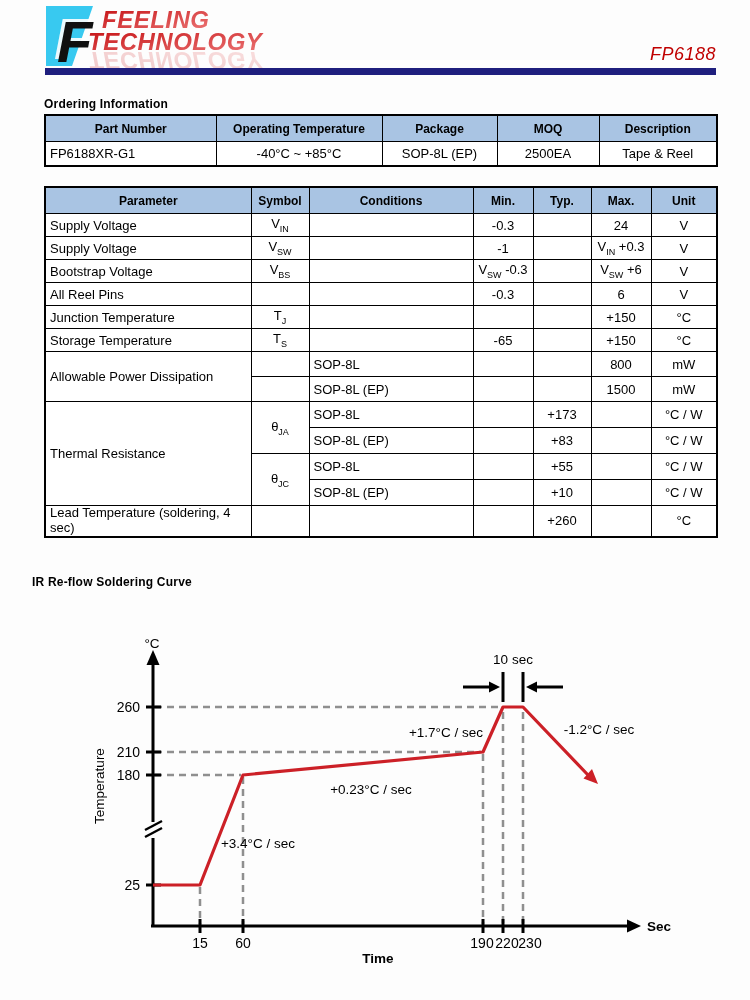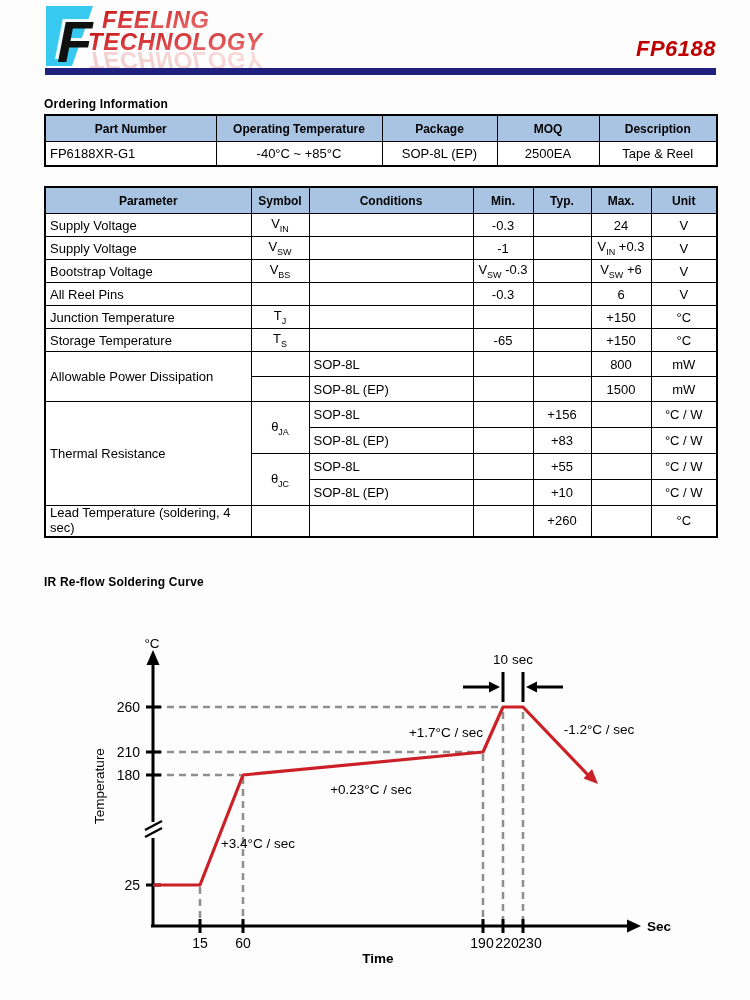--- a/index.html
+++ b/index.html
@@ -3,42 +3,42 @@
 <meta charset="utf-8">
 <title>FP6188 Datasheet</title>
 <style>
   html,body{margin:0;padding:0;background:#fff;}
   .page{position:relative;width:750px;height:1000px;background:#fdfdfd;overflow:hidden;
         font-family:"Liberation Sans","DejaVu Sans",sans-serif;color:#000;}
   .abs{position:absolute;}
 
   
   .logo-svg{position:absolute;left:40px;top:4px;width:240px;height:66px;}
-  .partno{position:absolute;right:34px;top:36px;font-size:22px;font-weight:bold;
+  .partno{position:absolute;right:34px;top:44px;font-size:18px;font-weight:normal;
           font-style:italic;color:var(--brand-red,#c00000);letter-spacing:.5px;}
   .rule{position:absolute;left:45px;top:68px;width:671px;height:7px;background:var(--navy,#1f1f7e);}
 
   
   h2{margin:0 0 3px 0;font-size:12px;font-weight:bold;letter-spacing:.2px;}
 
   
   table{border-collapse:collapse;table-layout:fixed;width:672px;background:#fff;
         font-size:13px;border:2px solid #000;}
   th,td{border:1px solid #000;padding:0 4px;overflow:hidden;}
   th{background:var(--table-header,#a9c4e3);font-size:12px;font-weight:bold;text-align:center;height:25px;}
   td{height:22px;text-align:center;}
   td.l{text-align:left;}
   sub{font-size:9px;}
   tr.tall td{height:24px;}
   tr.tall2 td{height:25px;}
   tr.lead td{height:30px;line-height:1.15;}
   #sec-ordering{top:97px;left:44px;}
   #sec-ordering td{height:23px;margin-top:29px;}
   #sec-amr{top:186px;left:44px;}
-  #sec-reflow{top:575px;left:44px;}
+  #sec-reflow{top:575px;left:32px;}
 
   
   .chart{position:absolute;left:0;top:620px;width:750px;height:360px;}
   .axis line{stroke:#000;stroke-width:3;}
   .axis polygon{fill:#000;}
   .dash line{stroke:var(--dash-gray,#8f8f8f);stroke-width:2.5;stroke-dasharray:7 5;fill:none;}
   .curve{stroke:var(--curve-red,#cc2027);stroke-width:3.2;fill:none;stroke-linejoin:round;}
   .curve-fill{fill:var(--curve-red,#cc2027);}
   .brk{stroke:#000;stroke-width:2.4;}
   text.t{font-family:"Liberation Sans",sans-serif;font-size:13.5px;fill:#000;}
@@ -192,21 +192,21 @@
         <td></td>
         <td></td>
         <td>1500</td>
         <td>mW</td>
       </tr>
       <tr class="tall2">
         <td class="l" rowspan="4">Thermal Resistance</td>
         <td rowspan="2"><span>θ</span><sub>JA</sub></td>
         <td class="l">SOP-8L</td>
         <td></td>
-        <td>+156</td>
+        <td>+173</td>
         <td></td>
         <td>°C / W</td>
       </tr>
       <tr class="tall2">
         <td class="l">SOP-8L (EP)</td>
         <td></td>
         <td>+83</td>
         <td></td>
         <td>°C / W</td>
       </tr>

